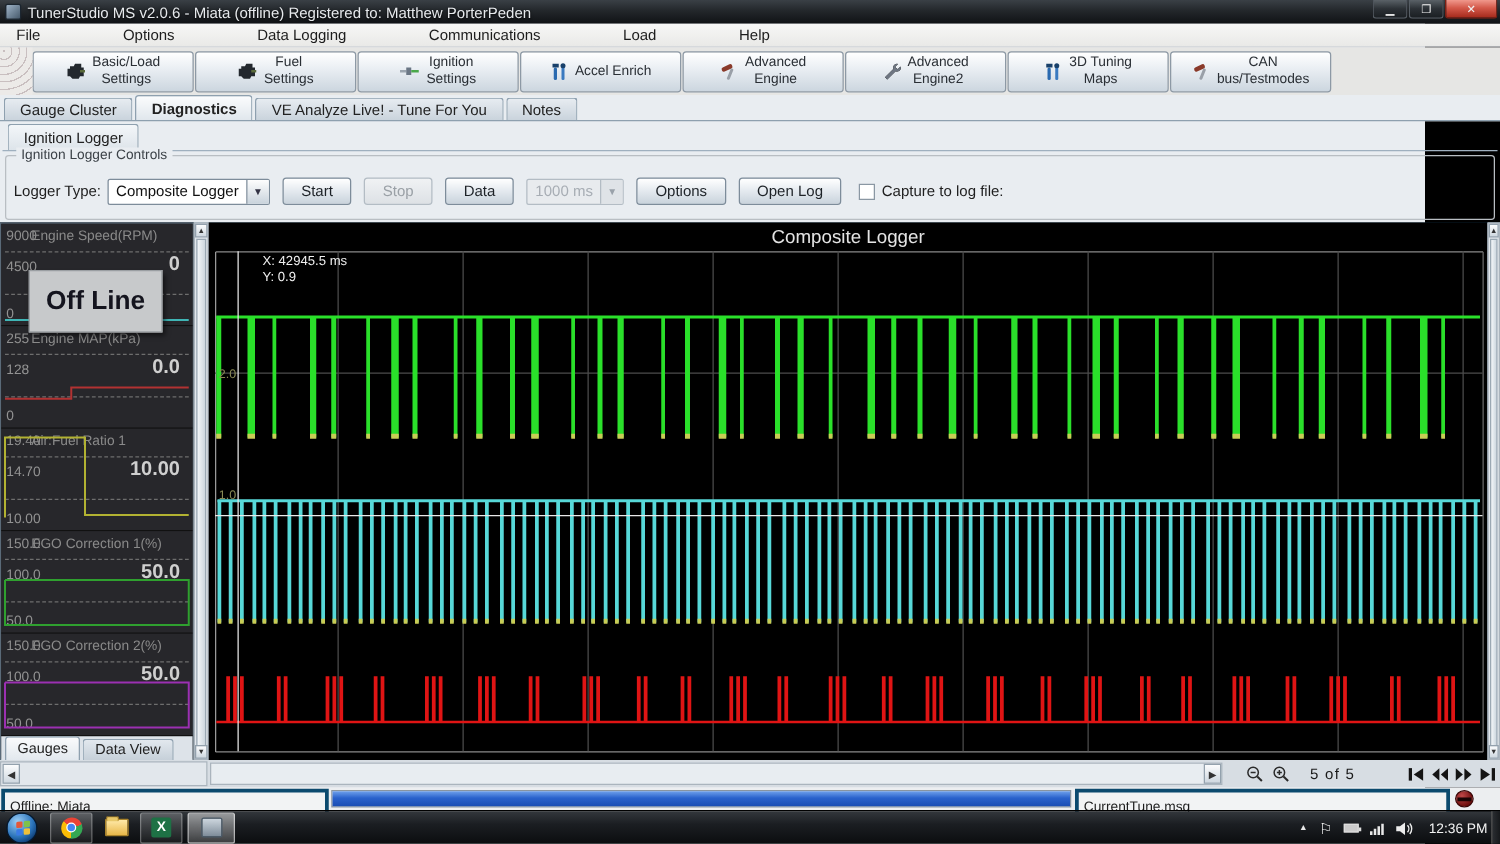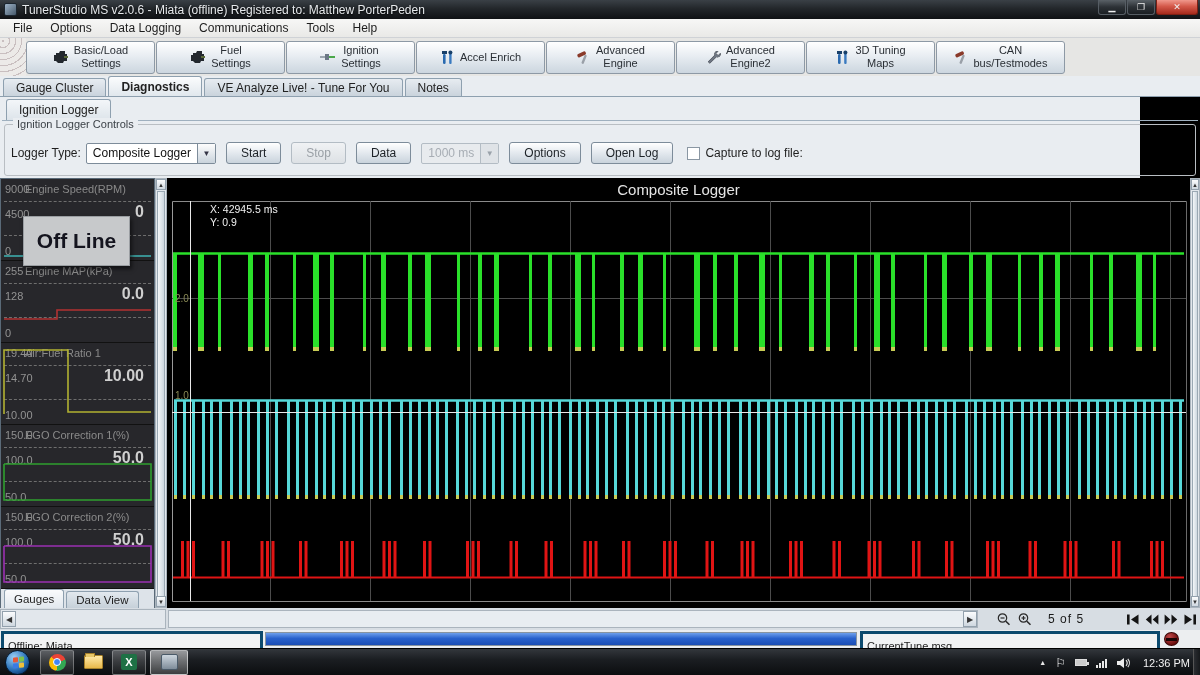--- a/index.html
+++ b/index.html
@@ -16,21 +16,21 @@
   .winbtns { position:absolute; right:2px; top:0; display:flex; }
   .winbtn { height:15px; border:1px solid #565d64; border-top:none; border-radius:0 0 3px 3px;
     background:linear-gradient(#5a6167,#2c3136 50%,#1b1f23); color:#f0f0f0; font-size:9px;
     display:flex; align-items:center; justify-content:center; margin-left:1px; }
   .winbtn.min,.winbtn.max { width:28px; }
   .winbtn.close { width:42px; background:linear-gradient(#f0988c,#d4594a 45%,#a52a1c); border-color:#7e2014; }
 
   
   .menubar { position:absolute; left:0; top:19px; width:1200px; height:19px;
     background:linear-gradient(#f7f7f6,#e9e9e7); border-bottom:1px solid #cfd2d6;
-    display:flex; align-items:center; padding-left:4px; }
+    display:flex; align-items:center; padding-left:4px;gap:48px; }
   .menuitem { font-size:12px; color:#1c1c1c; padding:0 9px; height:100%; display:flex; align-items:center; }
 
   
   .toolbar { position:absolute; left:0; top:38px; width:1200px; height:38px;
     background:#e6e6e4; display:flex; align-items:center; padding-left:26px; }
   .toolbar::before { content:""; position:absolute; left:0; top:0; width:26px; height:38px;
     background:repeating-radial-gradient(circle at 3px 3px, #c9bfc0 0 1px, #eceae8 1px 6px); }
   .tbtn { width:129px; height:33px; margin-right:1px; border:1px solid #8d99a5; border-radius:3px;
     background:linear-gradient(#ffffff,#e8edf2 45%,#ccd6df);
     display:flex; align-items:center; justify-content:center; gap:5px;
@@ -191,21 +191,21 @@
       <div class="winbtn max">❐</div>
       <div class="winbtn close">✕</div>
     </div>
   </div>
 
   <div class="menubar" id="menubar">
       <div class="menuitem">File</div>
       <div class="menuitem">Options</div>
       <div class="menuitem">Data Logging</div>
       <div class="menuitem">Communications</div>
-      <div class="menuitem">Tools</div>
+      <div class="menuitem">Load</div>
       <div class="menuitem">Help</div>
     </div>
 
   <div class="toolbar" id="toolbar">
       <div class="tbtn">
         <span class="ic">
           <svg width="16" height="14" viewBox="0 0 16 14">
             <path d="M1 5h2V3h3l1-2h5v3h2v7h-3l-1 2H5l-2-2H1z" fill="#23282e"></path>
             <rect x="11" y="6" width="4" height="2" fill="#5a6a3a"></rect>
           </svg>

